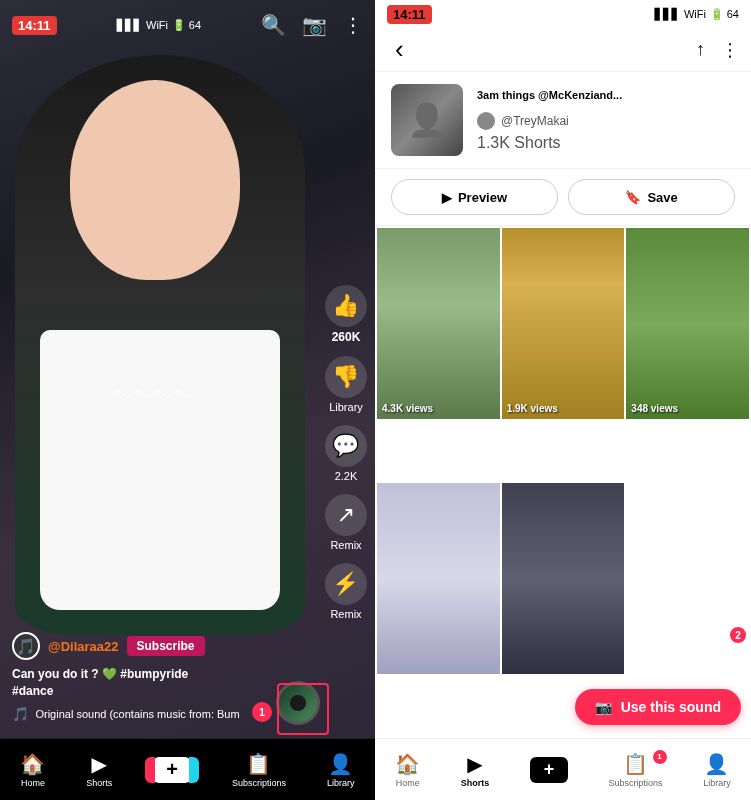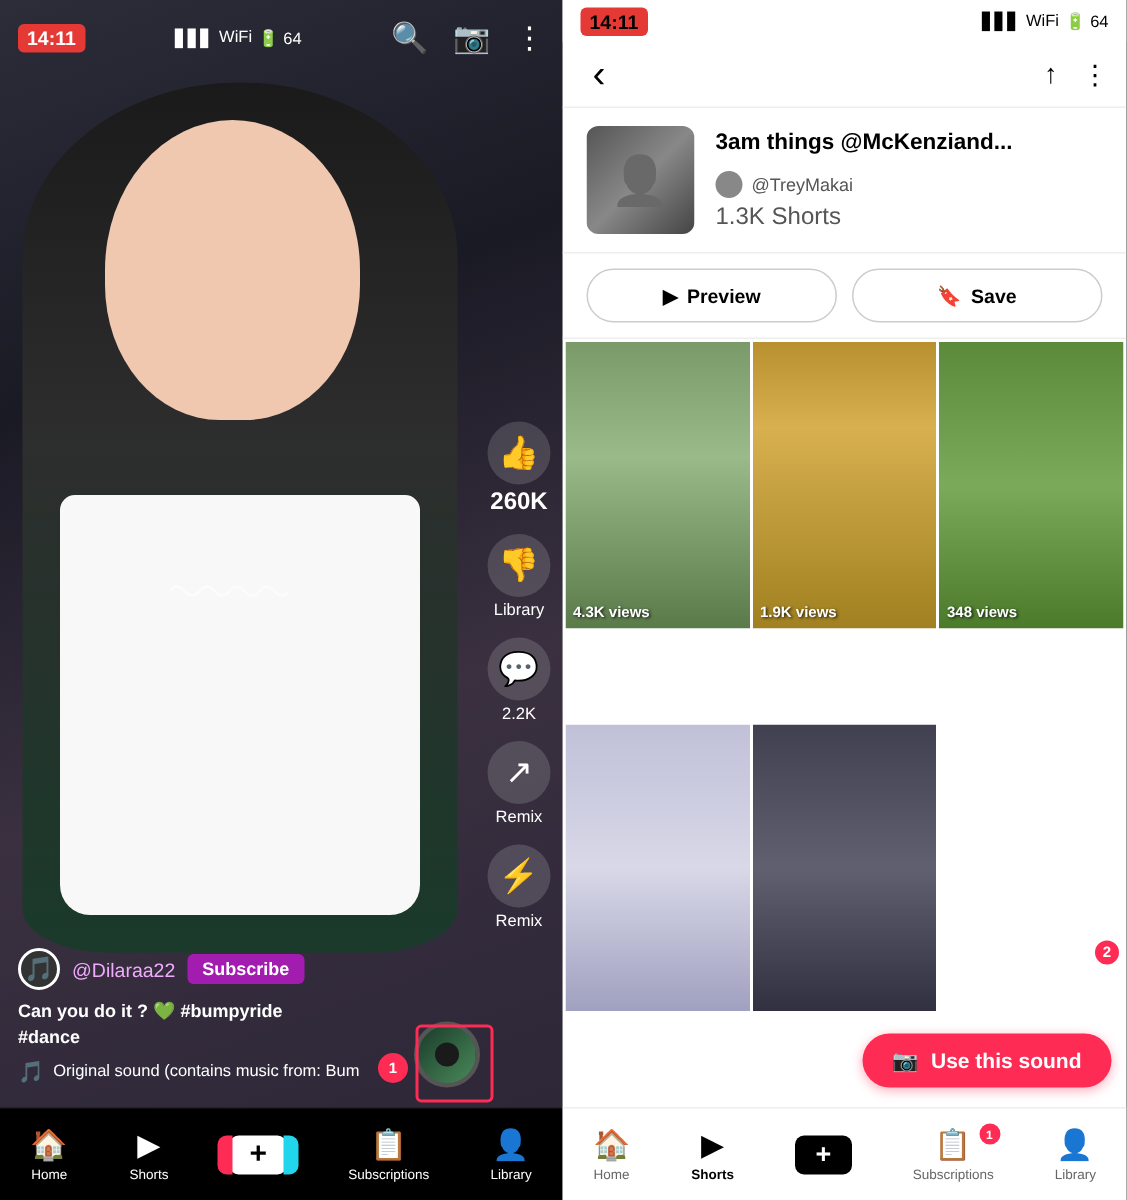--- a/index.html
+++ b/index.html
@@ -139,21 +139,21 @@
 
     .action-label {
       color: #fff;
       font-size: 11px;
       text-align: center;
     }
 
     
     .like-count {
       color: #fff;
-      font-size: 16px;
+      font-size: 12px;
       font-weight: 600;
     }
 
     
     .bottom-overlay {
       position: absolute;
       bottom: 68px;
       left: 0;
       right: 0;
       padding: 10px 12px;
@@ -175,27 +175,27 @@
       border: 2px solid #fff;
       overflow: hidden;
       display: flex;
       align-items: center;
       justify-content: center;
       font-size: 12px;
       color: #fff;
     }
 
     .username {
-      color: #f0abfc;
+      color: #f97316;
       font-size: 13px;
-      font-weight: 400;
+      font-weight: 700;
     }
 
     .subscribe-btn {
-      background: #a21caf;
+      background: #be185d;
       color: #fff;
       border: none;
       border-radius: 4px;
       padding: 3px 10px;
       font-size: 12px;
       font-weight: 600;
       cursor: pointer;
     }
 
     .caption {
@@ -423,21 +423,21 @@
       justify-content: center;
       color: #ccc;
       font-size: 28px;
     }
 
     .sound-details {
       flex: 1;
     }
 
     .sound-title {
-      font-size: 15px;
+      font-size: 11px;
       font-weight: 700;
       color: #000;
       margin-bottom: 11px;
     }
 
     .sound-channel {
       display: flex;
       align-items: center;
       gap: 6px;
       margin-bottom: 4px;

